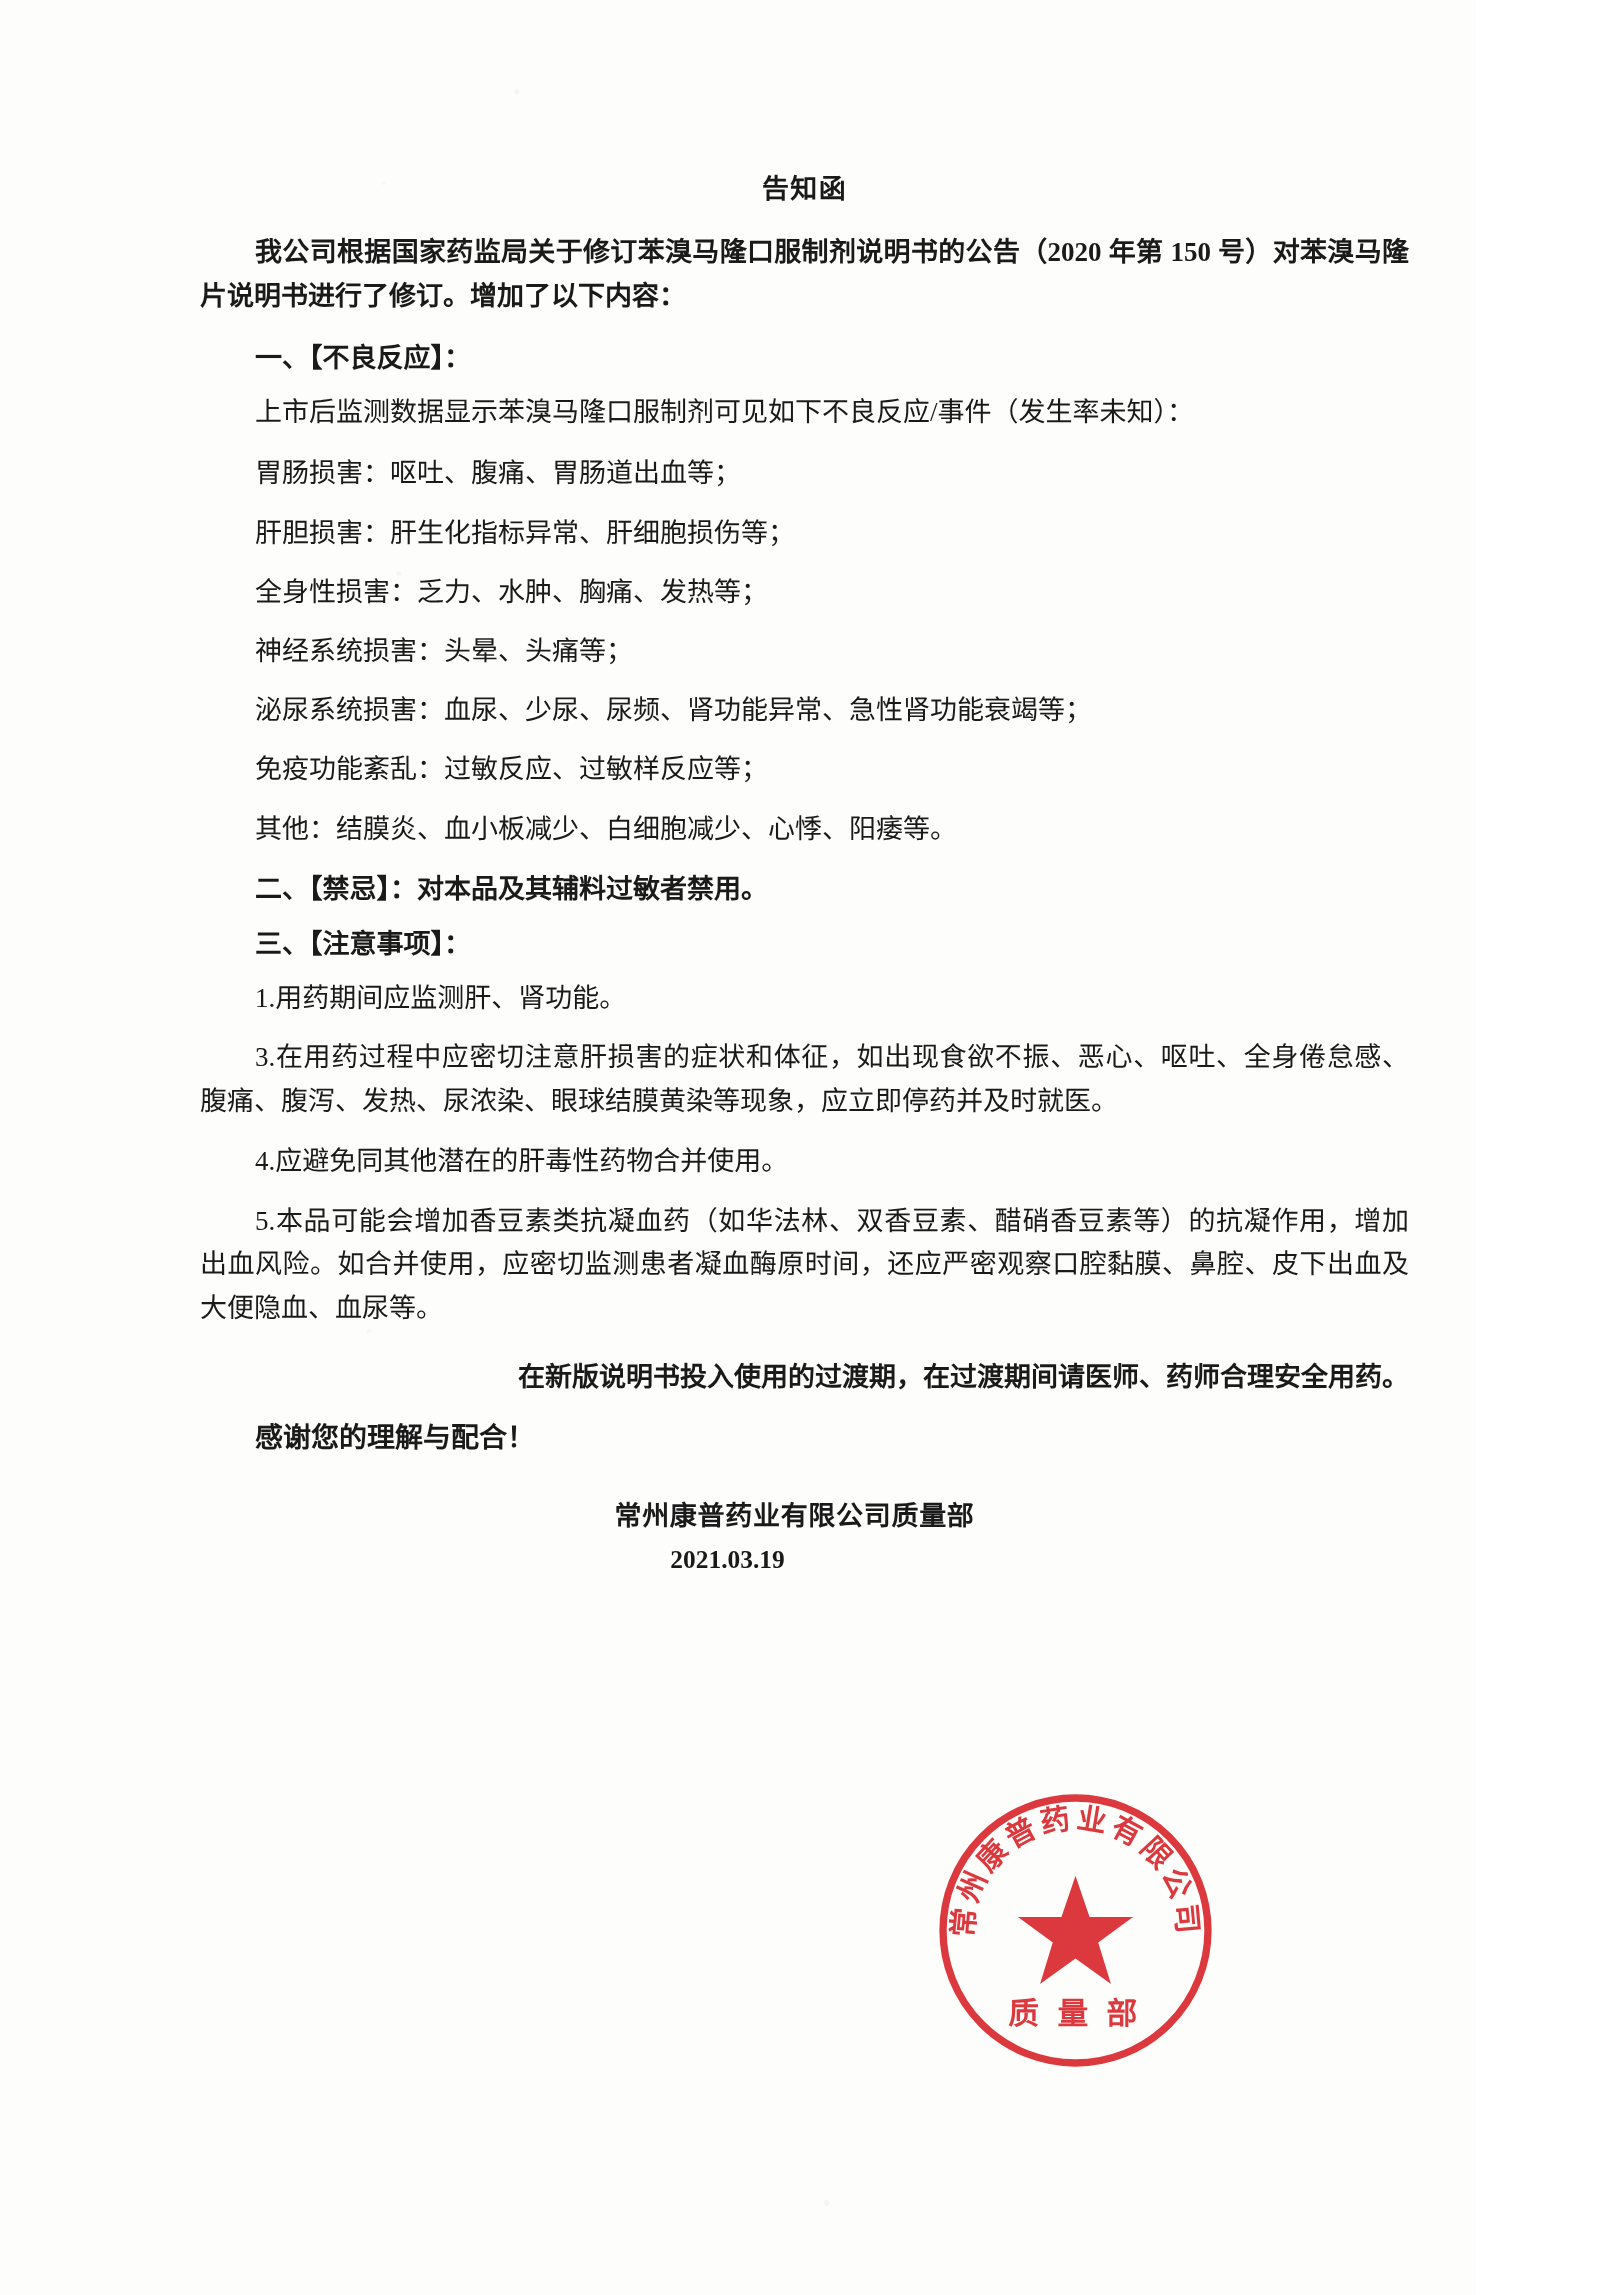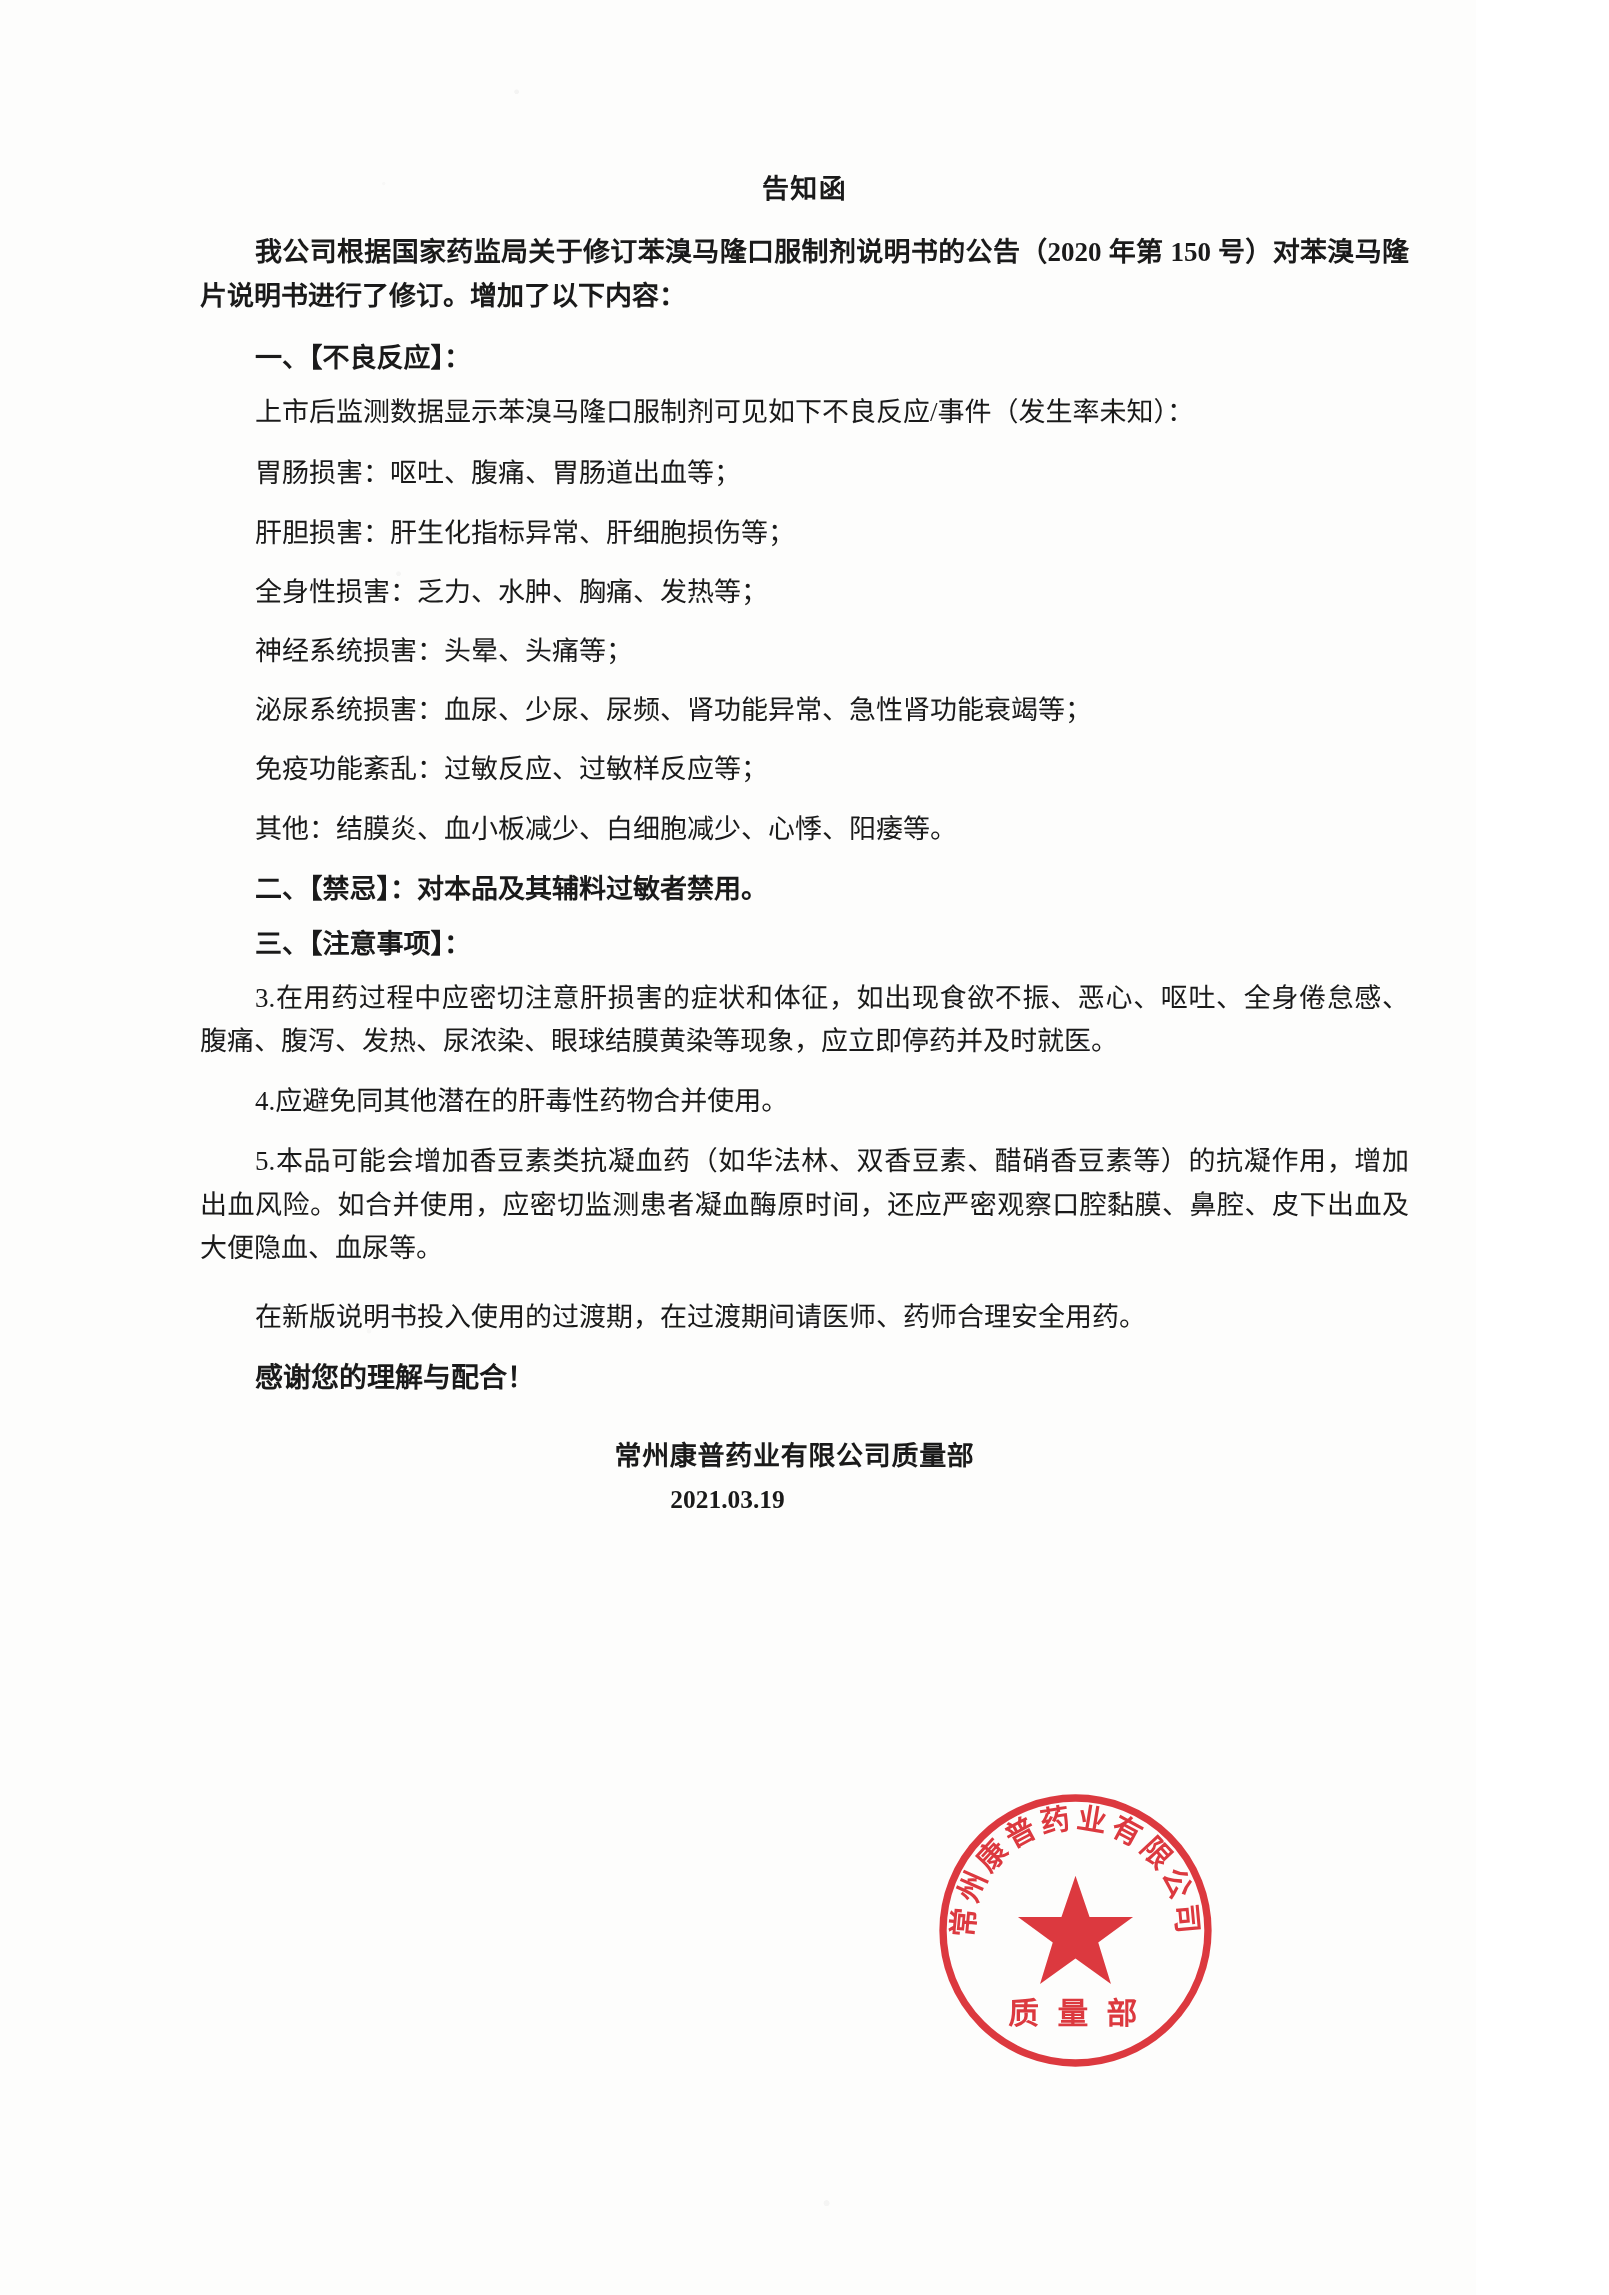--- a/index.html
+++ b/index.html
@@ -67,21 +67,22 @@
     line-height: 1.62;
     text-indent: 55px;
     text-align: justify;
     text-justify: inter-ideograph;
   }
   .closing {
     margin: 25.4px 0 14.7px 0;
     font-size: 27px;
     line-height: 1.62;
     text-indent: 55px;
-    font-weight: 400;
+    font-weight: 700;
+    text-align: right;
   }
   .closing2 {
     margin: 0 0 10px 0;
     font-size: 28px;
     text-indent: 55px;
     font-weight: 700;
   }
   .sign-block {
     margin-top: 39px;
     text-align: center;
@@ -133,20 +134,21 @@
     <p class="listline">肝胆损害：肝生化指标异常、肝细胞损伤等；</p>
     <p class="listline">全身性损害：乏力、水肿、胸痛、发热等；</p>
     <p class="listline">神经系统损害：头晕、头痛等；</p>
     <p class="listline">泌尿系统损害：血尿、少尿、尿频、肾功能异常、急性肾功能衰竭等；</p>
     <p class="listline">免疫功能紊乱：过敏反应、过敏样反应等；</p>
     <p class="listline">其他：结膜炎、血小板减少、白细胞减少、心悸、阳痿等。</p>
 
     <p class="section-head">二、【禁忌】：对本品及其辅料过敏者禁用。</p>
 
     <p class="section-head">三、【注意事项】：</p>
+    <p class="numbered">1.用药期间应监测肝、肾功能。</p>
     <p class="numbered">3.在用药过程中应密切注意肝损害的症状和体征，如出现食欲不振、恶心、呕吐、全身倦怠感、腹痛、腹泻、发热、尿浓染、眼球结膜黄染等现象，应立即停药并及时就医。</p>
     <p class="numbered">4.应避免同其他潜在的肝毒性药物合并使用。</p>
     <p class="numbered">5.本品可能会增加香豆素类抗凝血药（如华法林、双香豆素、醋硝香豆素等）的抗凝作用，增加出血风险。如合并使用，应密切监测患者凝血酶原时间，还应严密观察口腔黏膜、鼻腔、皮下出血及大便隐血、血尿等。</p>
 
     <p class="closing">在新版说明书投入使用的过渡期，在过渡期间请医师、药师合理安全用药。</p>
     <p class="closing2">感谢您的理解与配合！</p>
 
     <div class="sign-block">
       <div class="sign-company">常州康普药业有限公司质量部</div>
       <div class="sign-date">2021.03.19</div>

